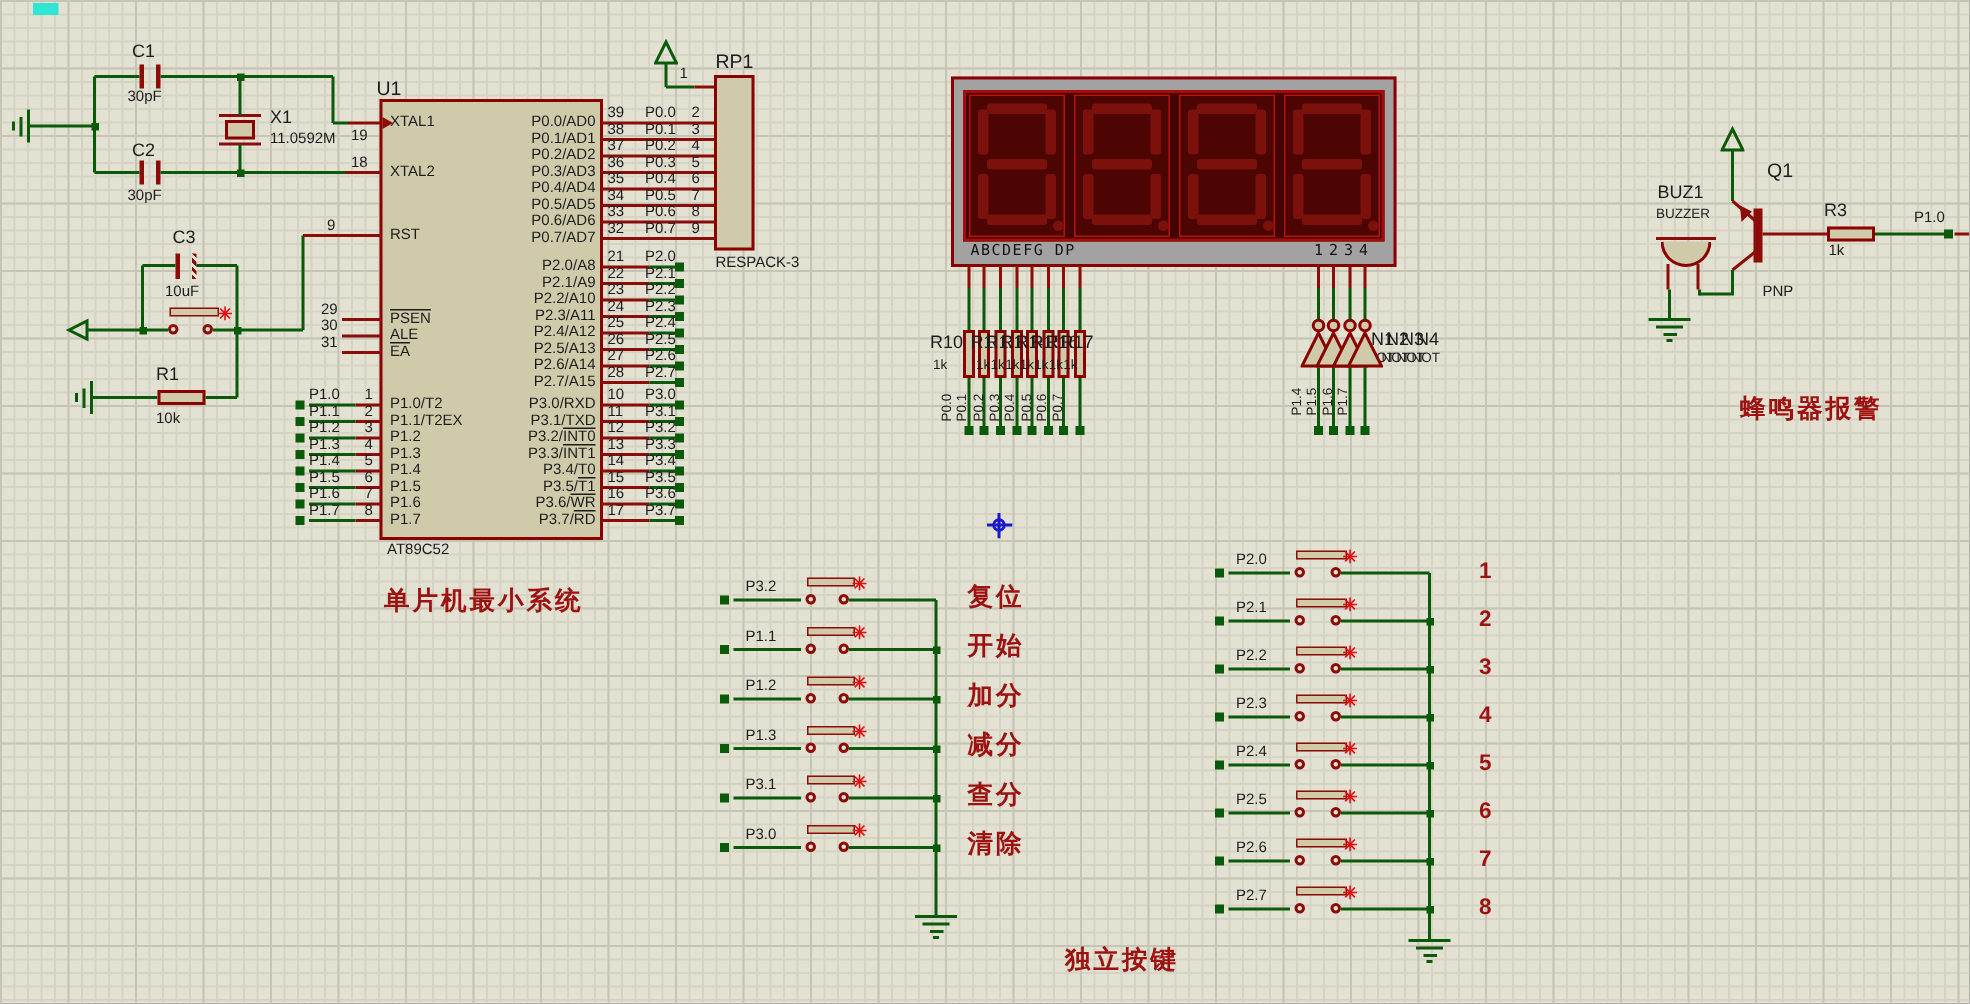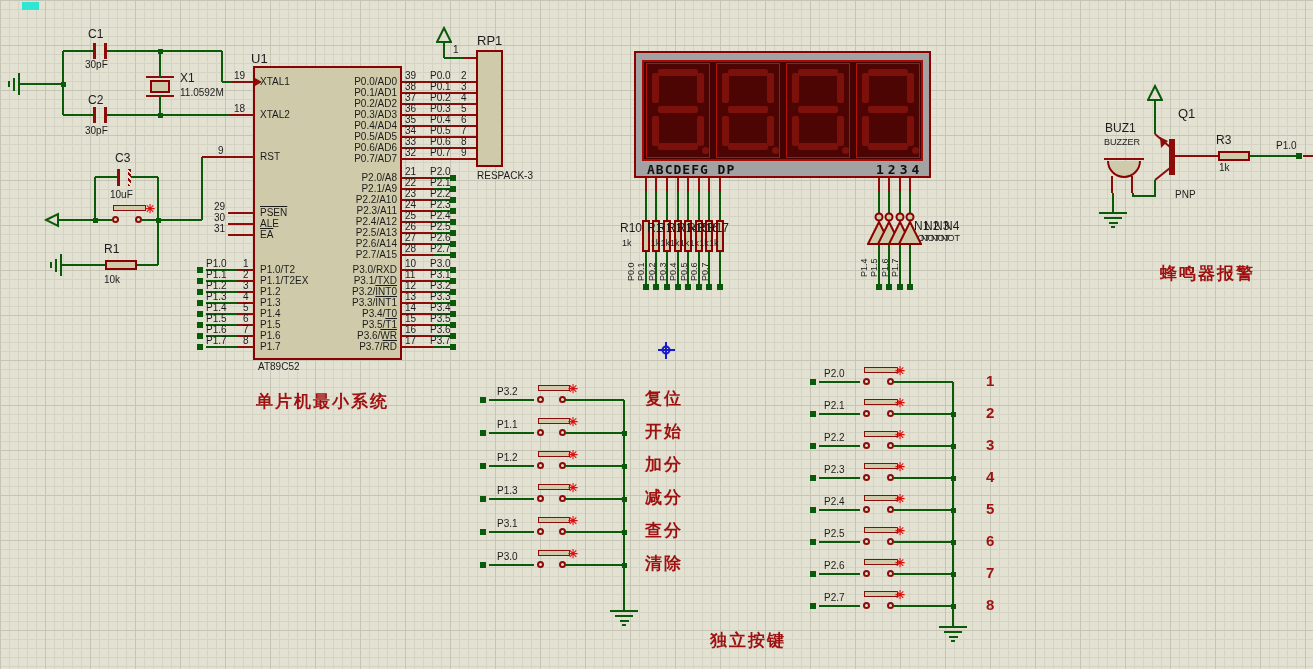--- a/index.html
+++ b/index.html
@@ -38,21 +38,21 @@
         font-size:60px;color:#2fe5d4;letter-spacing:-2px;line-height:1}
   .logomark{position:absolute;background:#2fe5d4}
   .seg{position:absolute;background:#7c100a;border-radius:2px}
   .star{position:absolute;color:#e01010;font-size:12px;font-weight:bold;line-height:1}
   .icon{position:absolute}
   .clkarrow{position:absolute;width:0;height:0;border-left:7px solid #8b0c08;
             border-top:4px solid transparent;border-bottom:4px solid transparent}
   .dframe{position:absolute;background:#a2a2a2;border:2px solid #8b0000;box-sizing:border-box}
   .dpanel{position:absolute;background:#420302;border:2px solid #a80b06;box-sizing:border-box}
   .dcell{position:absolute;background:#4c0503;border:1px solid #b5120c;box-sizing:border-box}
-  .dtext{position:absolute;font-size:13px;font-weight:bold;color:#111;letter-spacing:1px;
+  .dtext{position:absolute;font-size:10px;font-weight:normal;color:#111;letter-spacing:1px;
          font-family:"DejaVu Sans Mono",monospace;line-height:1}
 </style>
 </head>
 <body>
 
 <div id="canvas">
 
   <div class="logomark" style="left:22px;top:2px;width:17px;height:8px"></div>
 
   <span class="lbl ref" style="left:88px;top:28px">C1</span>
@@ -134,21 +134,21 @@
       <div class="gb" style="left: 14px; top: 0px; width: 2px; height: 22px;"></div>
       <div class="gb" style="left: 9px; top: 4.5px; width: 2px; height: 13px;"></div>
       <div class="gb" style="left: 4px; top: 8px; width: 2px; height: 6px;"></div>
     </div>
     <div class="wh" style="left: 60px; top: 264px; width: 45px;"></div>
     <div class="comp" style="left: 105px; top: 260px; width: 32px; height: 10px;"></div>
     <div class="wh" style="left: 137px; top: 264px; width: 21px;"></div>
     <div class="comp" style="left: 253px; top: 66px; width: 149px; height: 294px;"></div>
     <div class="clkarrow" style="left: 255px; top: 78px;"></div>
     <div class="ph" style="left: 232px; top: 81px; width: 22px;"></div>
-    <div class="lbl" style="left: 234px; top: 71px;">19</div>
+    <div class="lbl" style="left: 234px; top: 86px;">19</div>
     <div class="lbl" style="left: 260px; top: 77px;">XTAL1</div>
     <div class="ph" style="left: 230px; top: 114px; width: 24px;"></div>
     <div class="lbl" style="left: 234px; top: 104px;">18</div>
     <div class="lbl" style="left: 260px; top: 110px;">XTAL2</div>
     <div class="ph" style="left: 202px; top: 156px; width: 52px;"></div>
     <div class="lbl" style="left: 218px; top: 146px;">9</div>
     <div class="lbl" style="left: 260px; top: 152px;">RST</div>
     <div class="ph" style="left: 228px; top: 212px; width: 26px;"></div>
     <div class="lbl" style="left: 214px; top: 202px;">29</div>
     <div class="lbl" style="left: 260px; top: 208px;"><span class="ov">PSEN</span></div>

